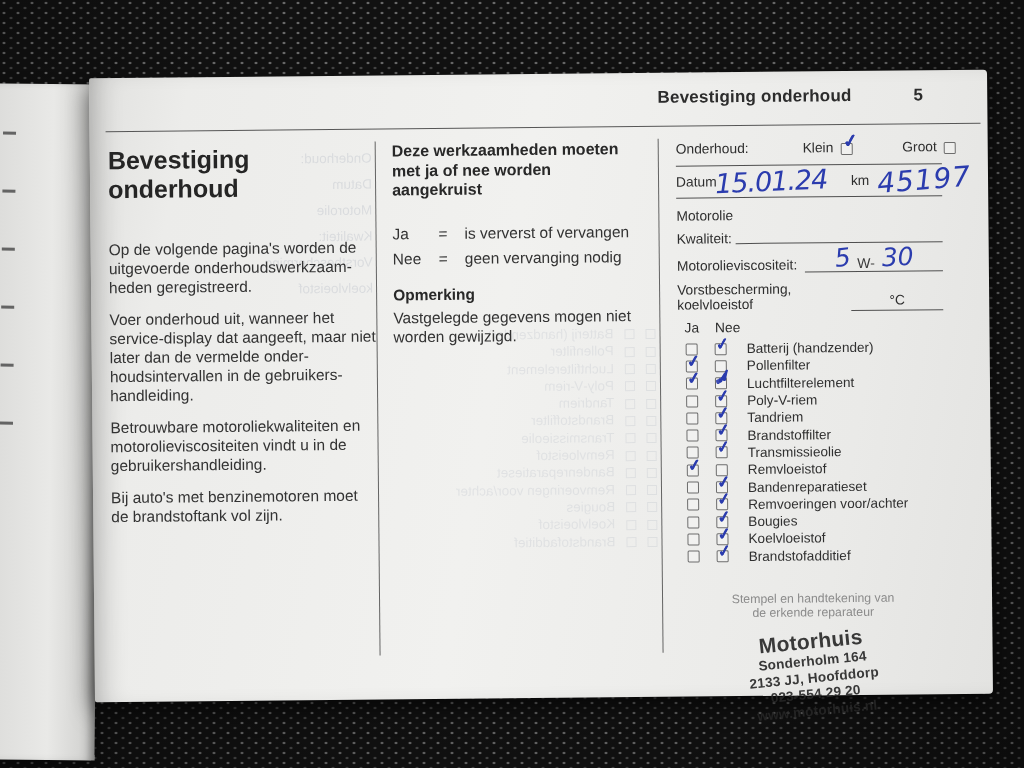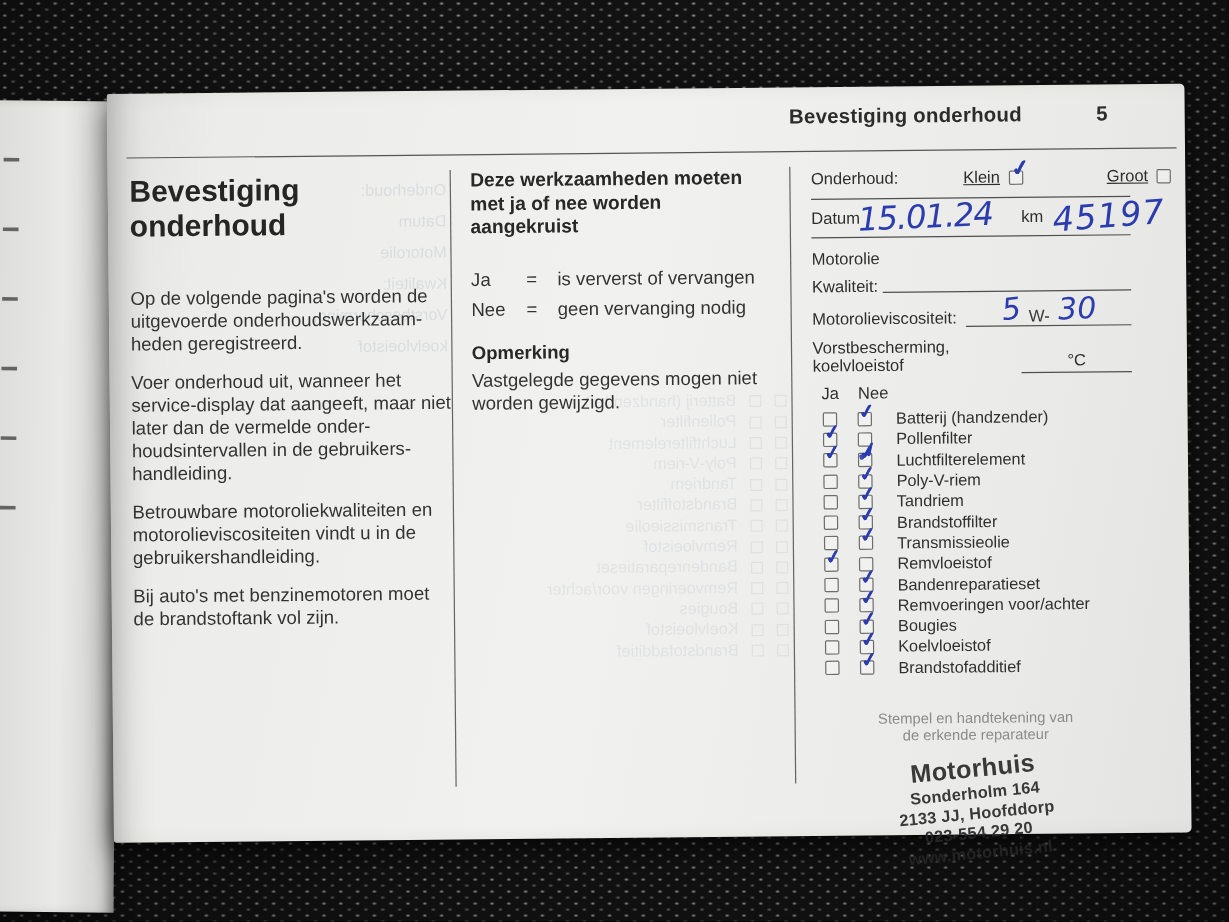--- a/index.html
+++ b/index.html
@@ -45,23 +45,23 @@
 
   .mid-heading{font-size:16px;line-height:19.5px;font-weight:bold;color:#282828;width:232px;}
   .legend{margin-top:21px;}
   .legend-row{display:grid;grid-template-columns:46px 26px 1fr;font-size:15.5px;line-height:25px;color:#333;}
   .note-title{font-weight:bold;font-size:15.5px;margin-top:15px;color:#282828;}
   .note-text{font-size:15.5px;line-height:19px;margin-top:4px;color:#333;width:250px;}
 
   
   .f{font-size:13.8px;color:#2e2e2e;}
   .f-onderhoud{display:flex;align-items:center;padding:7px 0 9px 0;border-bottom:1px solid #4f4f4f;}
-  .opt{display:flex;align-items:center;text-decoration:underline;}
+  .opt{display:flex;align-items:flex-end;}
   .opt .box{margin-left:7px;}
-  .opt-klein{margin-left:54px;} .opt-groot{margin-left:70px;}
+  .opt-klein{margin-left:54px;} .opt-groot{margin-left:50px;}
   .f-datum{display:flex;align-items:center;height:31px;border-bottom:1px solid #4f4f4f;}
   .km-label{margin-left:24px;}
   .f-motorolie{margin-top:10px;}
   .f-kwaliteit{display:flex;margin-top:8px;}
   .fill-line{flex:1;border-bottom:1px solid #4f4f4f;margin:0 0 2px 4px;}
   .f-visco{display:flex;align-items:flex-end;margin-top:1px;height:26px;}
   .visco-right{flex:1;display:flex;justify-content:center;align-items:flex-end;gap:7px;
     border-bottom:1px solid #4f4f4f;margin-left:8px;padding-bottom:1px;}
   .printed-w{font-size:14px;color:#3a3a3a;line-height:1;}
   .f-vorst{display:flex;margin-top:9px;}

